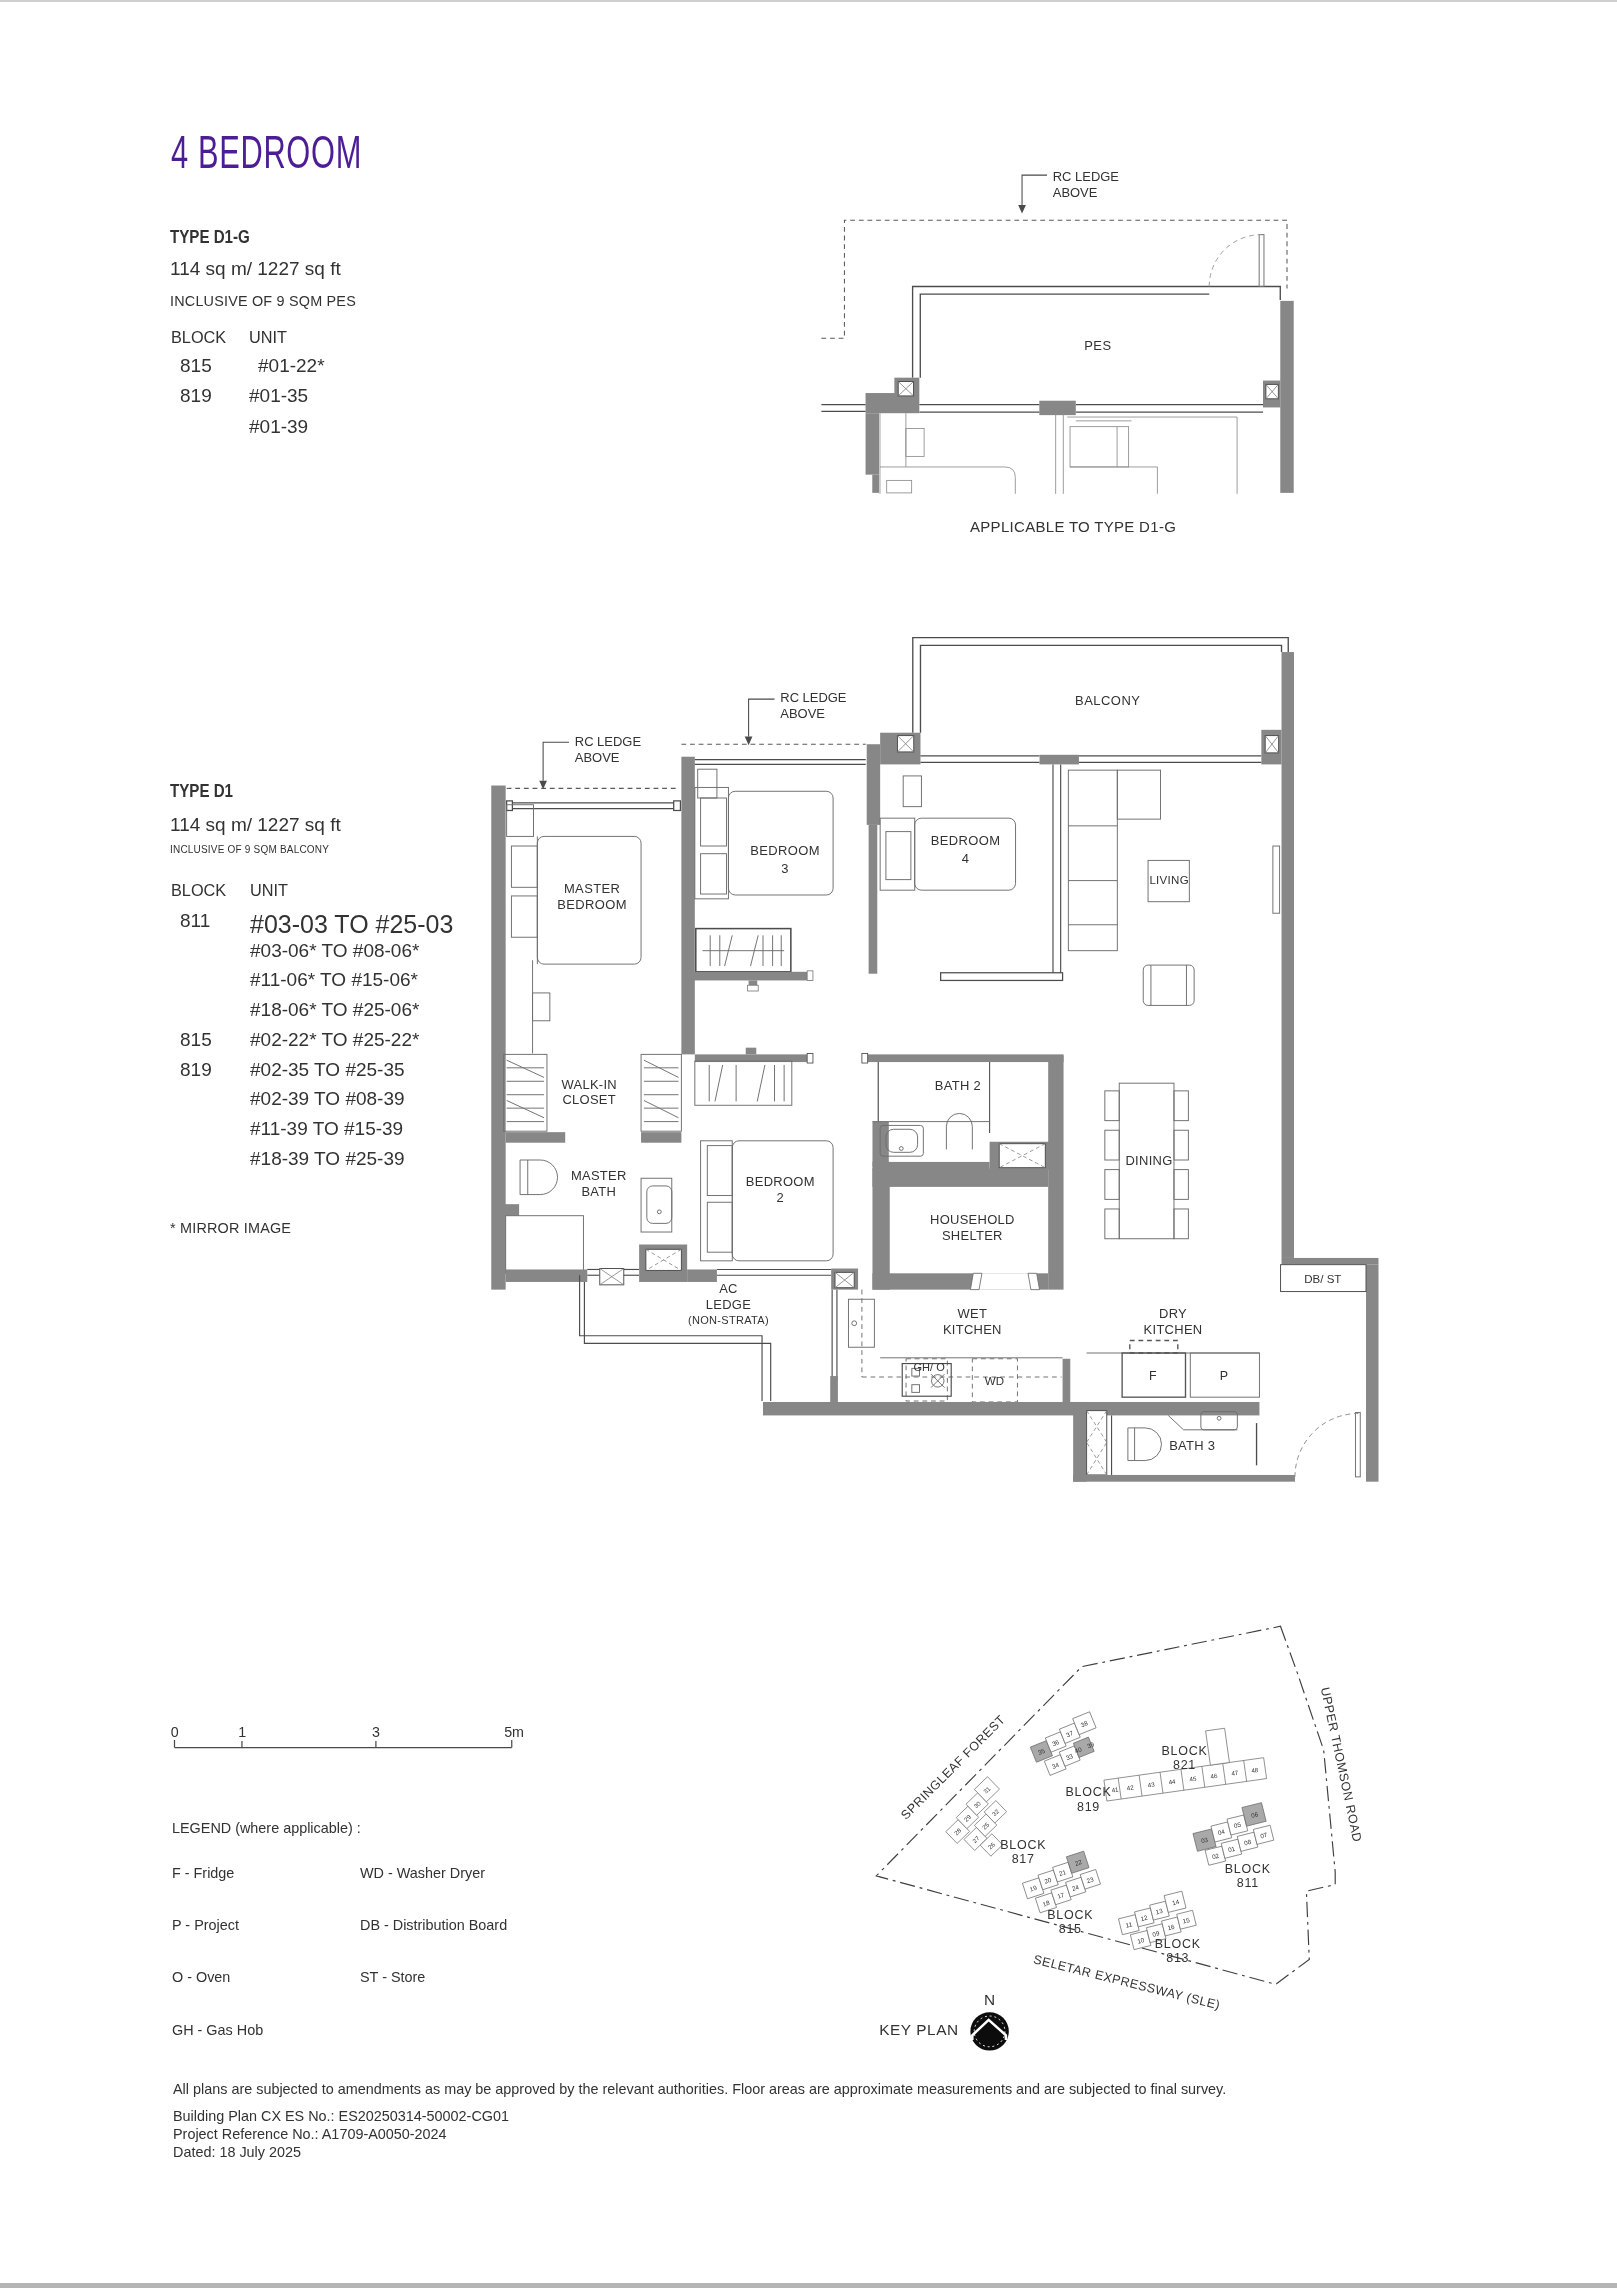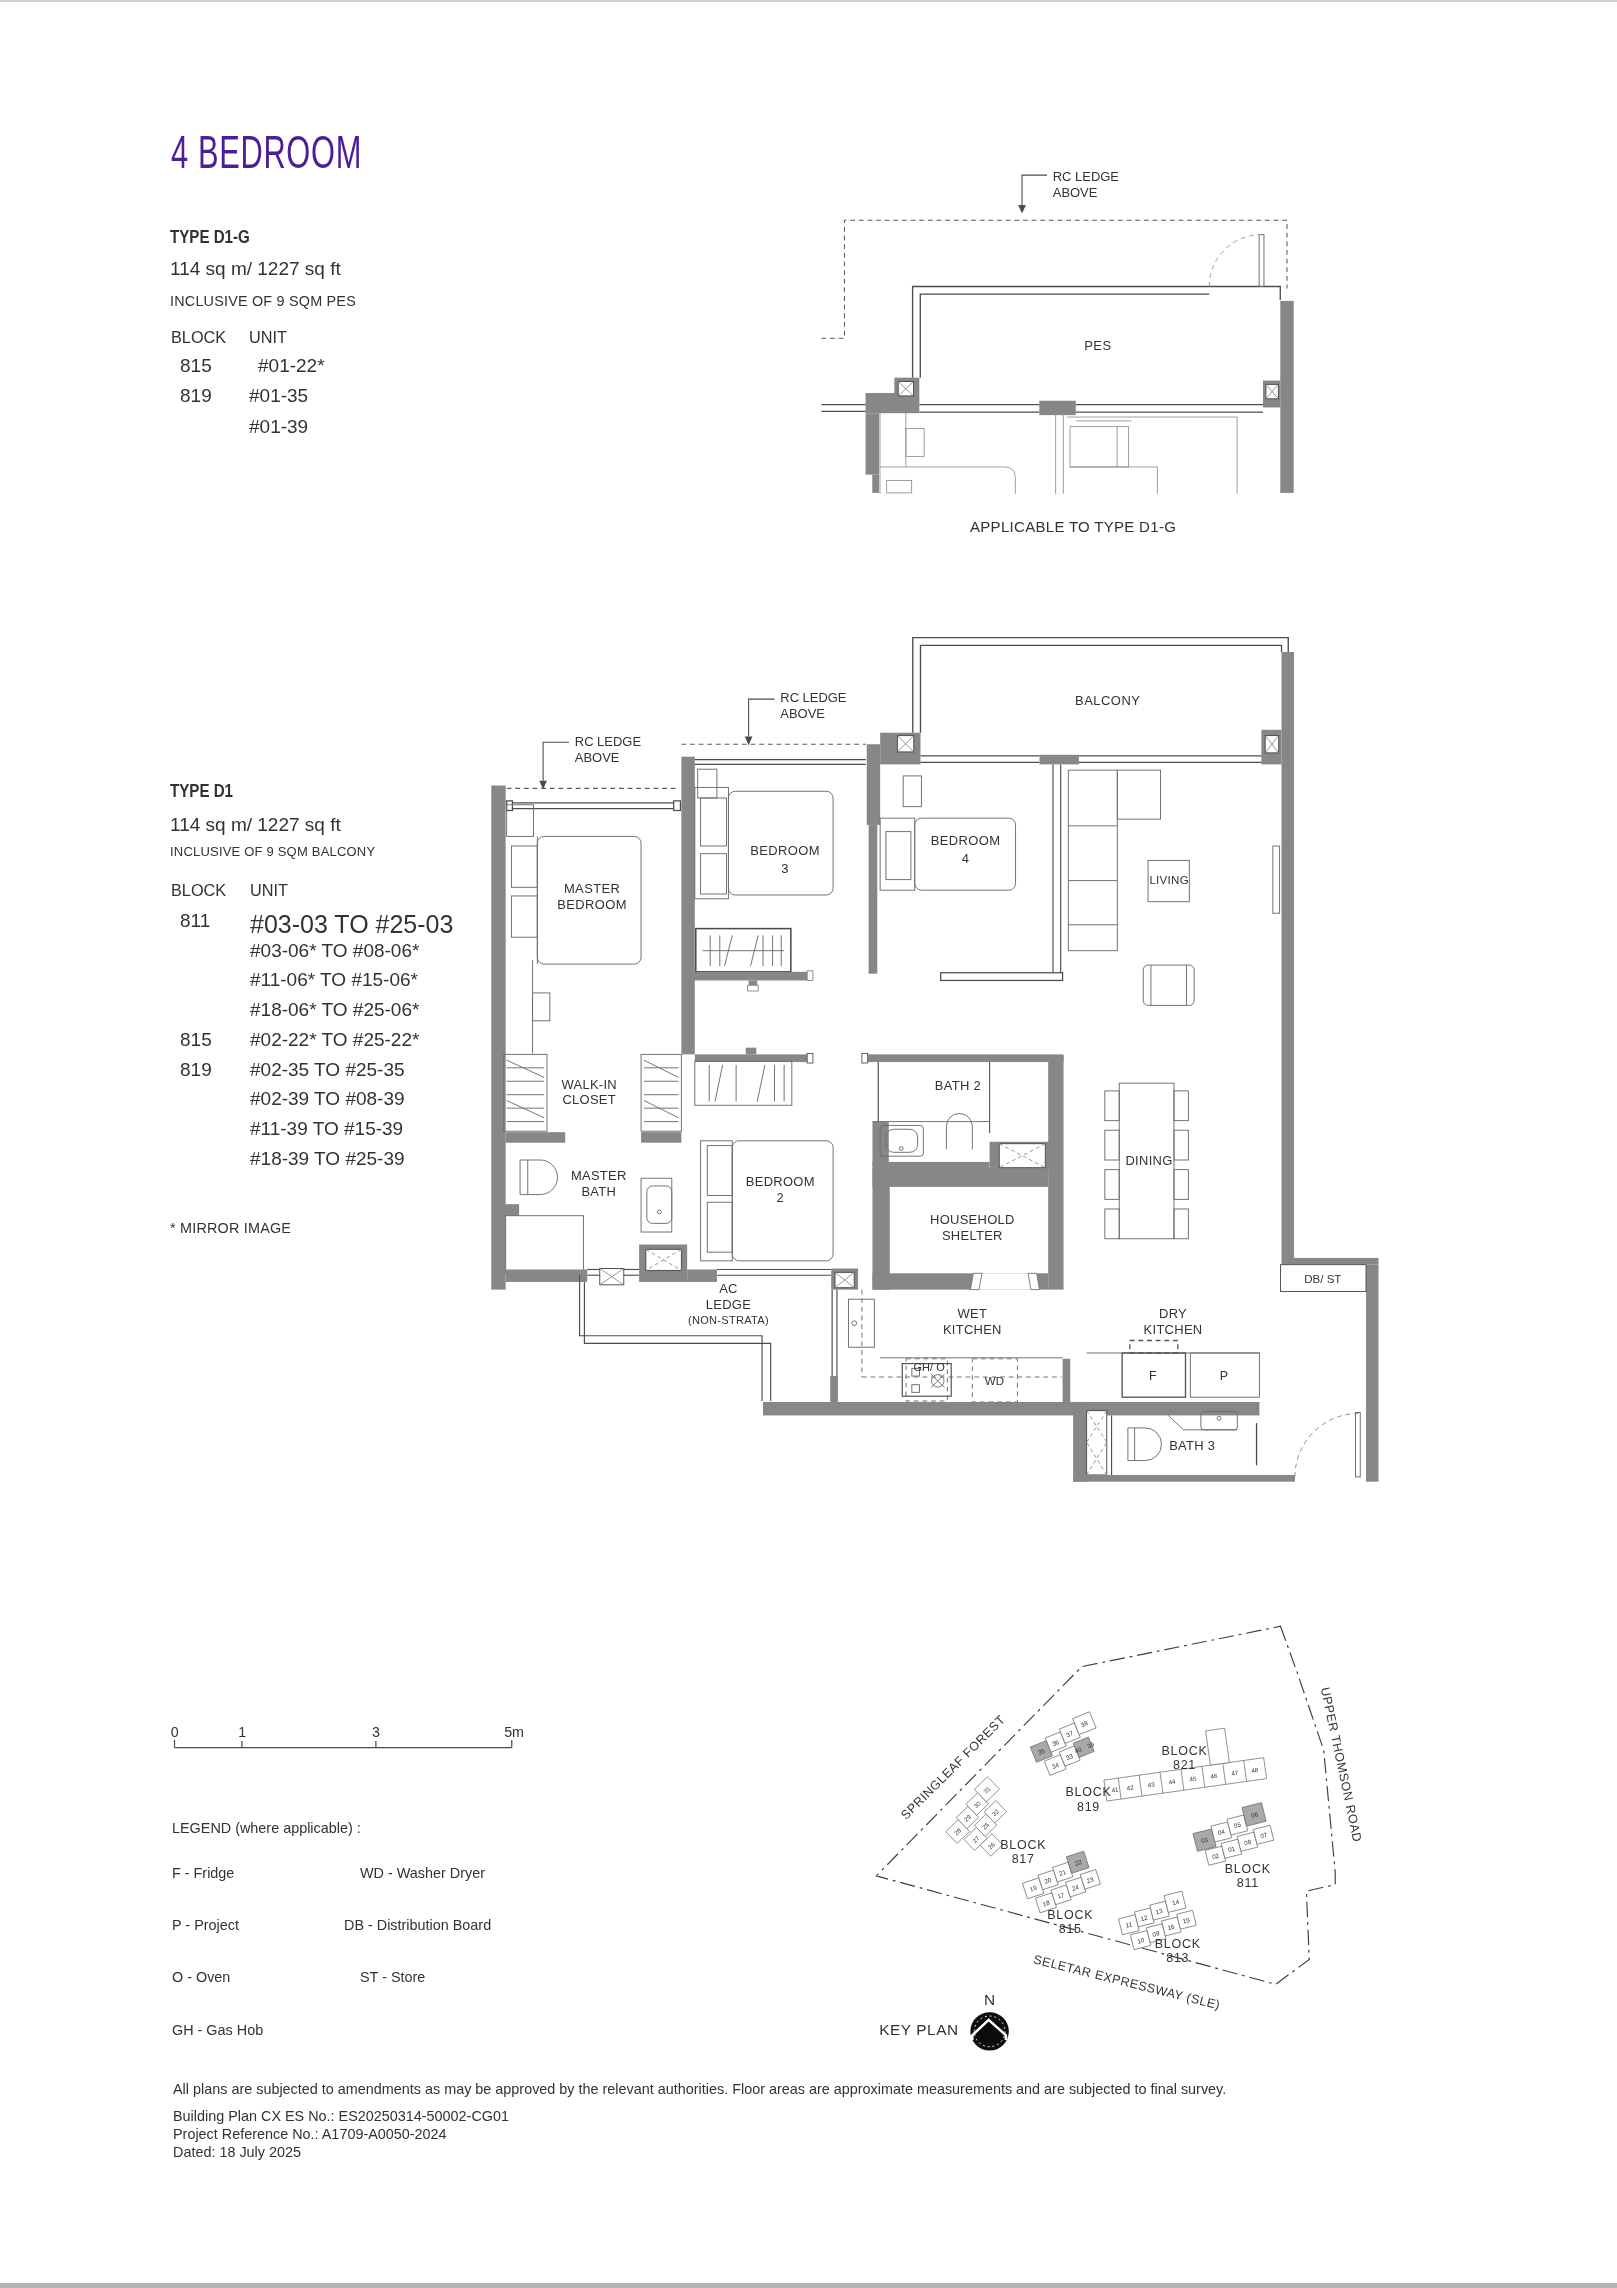--- a/index.html
+++ b/index.html
@@ -32,21 +32,21 @@
 <div class="abs" style="left:180px;top:385px;font-size:19px;">819</div>
 <div class="abs" style="left:249px;top:385px;font-size:19px;">#01-35</div>
 <div class="abs" style="left:249px;top:416px;font-size:19px;">#01-39</div>
 
 <div class="abs" style="left:970px;top:518px;font-size:15px;letter-spacing:0.3px;">APPLICABLE TO TYPE D1-G</div>
 
 <div class="abs" style="left:170px;top:781px;font-size:18px;font-weight:bold;"><span style="display:inline-block;transform:scaleX(0.84);transform-origin:left top;">TYPE D1</span></div>
 
 <div class="abs" style="left:170px;top:814px;font-size:19px;">114 sq m/ 1227 sq ft</div>
 
-<div class="abs" style="left:170px;top:844px;font-size:13px;letter-spacing:0.2px;">INCLUSIVE OF 9 SQM BALCONY</div>
+<div class="abs" style="left:170px;top:844px;font-size:10px;letter-spacing:0.2px;">INCLUSIVE OF 9 SQM BALCONY</div>
 
 <div class="abs" style="left:171px;top:881px;font-size:16.3px;">BLOCK</div>
 <div class="abs" style="left:250px;top:881px;font-size:16.3px;">UNIT</div>
 
 <div class="abs" style="left:180px;top:910px;font-size:19px;">811</div>
 <div class="abs" style="left:250px;top:910px;font-size:25px;">#03-03 TO #25-03</div>
 <div class="abs" style="left:250px;top:940px;font-size:19px;">#03-06* TO #08-06*</div>
 <div class="abs" style="left:250px;top:969px;font-size:19px;">#11-06* TO #15-06*</div>
 <div class="abs" style="left:250px;top:999px;font-size:19px;">#18-06* TO #25-06*</div>
 <div class="abs" style="left:180px;top:1029px;font-size:19px;">815</div>
@@ -76,21 +76,21 @@
 </svg>
 
 <div class="abs" style="left:172px;top:1820px;font-size:14.4px;">LEGEND (where applicable) :</div>
 
 <div class="abs" style="left:172px;top:1865px;font-size:14.4px;">F - Fridge</div>
 
 <div class="abs" style="left:360px;top:1865px;font-size:14.4px;">WD - Washer Dryer</div>
 
 <div class="abs" style="left:172px;top:1917px;font-size:14.4px;">P - Project</div>
 
-<div class="abs" style="left:344px;top:1917px;font-size:14.4px;">DB - Distribution Board</div>
+<div class="abs" style="left:360px;top:1917px;font-size:14.4px;">DB - Distribution Board</div>
 
 <div class="abs" style="left:172px;top:1969px;font-size:14.4px;">O - Oven</div>
 
 <div class="abs" style="left:360px;top:1969px;font-size:14.4px;">ST - Store</div>
 
 <div class="abs" style="left:172px;top:2022px;font-size:14.4px;">GH - Gas Hob</div>
 
 <div class="abs" style="left:173px;top:2081px;font-size:14.4px;">All plans are subjected to amendments as may be approved by the relevant authorities. Floor areas are approximate measurements and are subjected to final survey.</div>
 
 <div class="abs" style="left:173px;top:2108px;font-size:14.4px;">Building Plan CX ES No.: ES20250314-50002-CG01</div>

